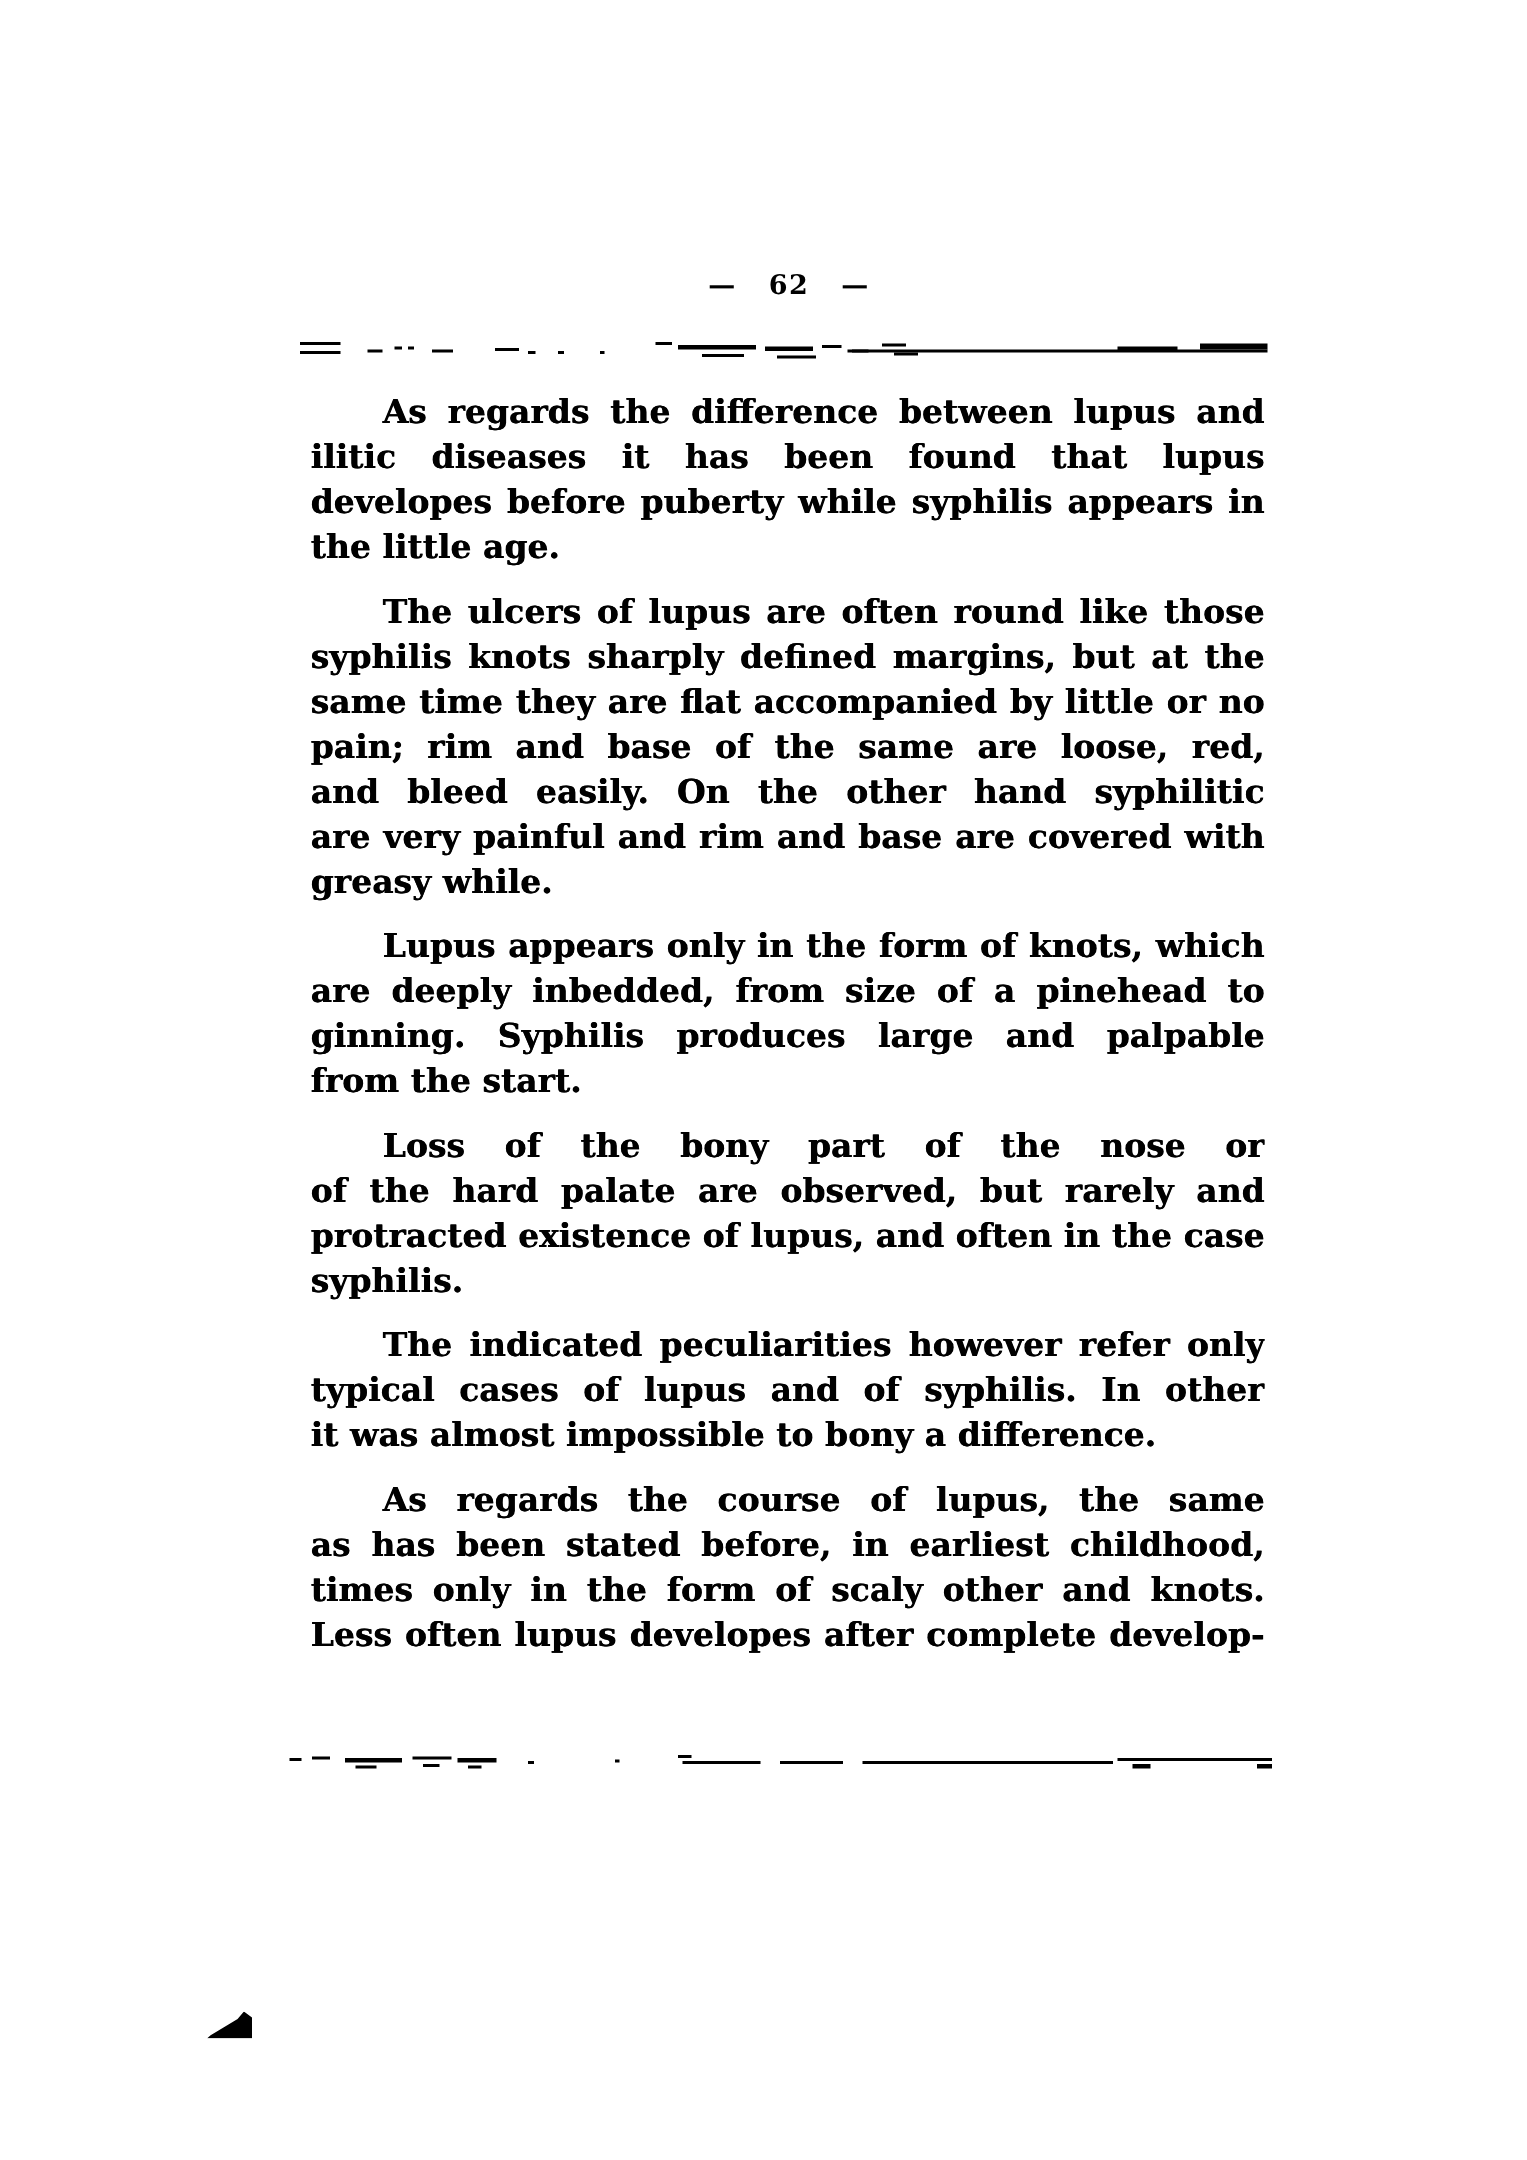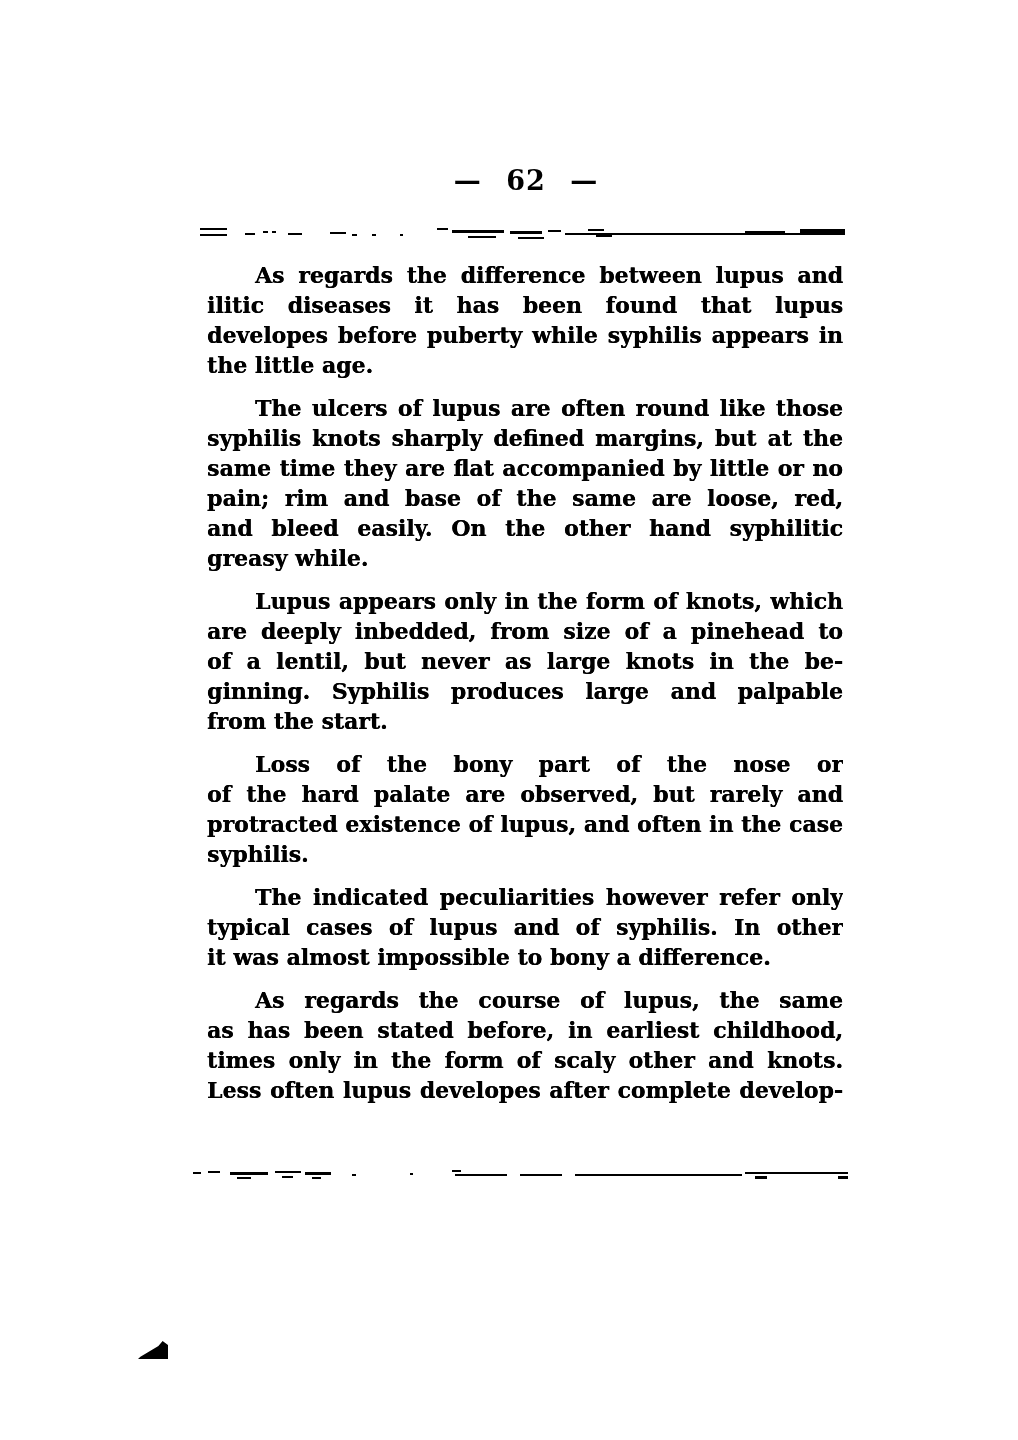--- a/index.html
+++ b/index.html
@@ -9,24 +9,24 @@
     width: 1018px;
     height: 1440px;
     background: #ffffff;
     font-family: "DejaVu Serif", serif;
     color: #000000;
     overflow: hidden;
   }
   .page-number {
     position: absolute;
     left: 208px;
-    top: 165px;
+    top: 180px;
     width: 636px;
     text-align: center;
-    font-size: 27px;
+    font-size: 18px;
     font-weight: 700;
     letter-spacing: 1px;
     word-spacing: 14px;
   }
   .rule {
     position: absolute;
     left: 0; top: 0;
   }
   .rule i {
     position: absolute;
@@ -100,26 +100,26 @@
       <div class="line">ilitic diseases it has been found that lupus commonly</div>
       <div class="line">developes before puberty while syphilis appears in</div>
       <div class="line lastline">the little age.</div>
     </div>
     <div class="para">
       <div class="line first">The ulcers of lupus are often round like those of</div>
       <div class="line">syphilis knots sharply defined margins, but at the</div>
       <div class="line">same time they are flat accompanied by little or no</div>
       <div class="line">pain; rim and base of the same are loose, red, rank,</div>
       <div class="line">and bleed easily. On the other hand syphilitic ulcers</div>
+      <div class="line">are very painful and rim and base are covered with</div>
       <div class="line lastline">greasy while.</div>
     </div>
     <div class="para">
       <div class="line first">Lupus appears only in the form of knots, which</div>
       <div class="line">are deeply inbedded, from size of a pinehead to that</div>
-      <div class="line">of a lentil, but never as large knots in the be-</div>
       <div class="line">ginning. Syphilis produces large and palpable knots</div>
       <div class="line lastline">from the start.</div>
     </div>
     <div class="para">
       <div class="line first">Loss of the bony part of the nose or destruction</div>
       <div class="line">of the hard palate are observed, but rarely and after</div>
       <div class="line">protracted existence of lupus, and often in the case of</div>
       <div class="line lastline">syphilis.</div>
     </div>
     <div class="para">

